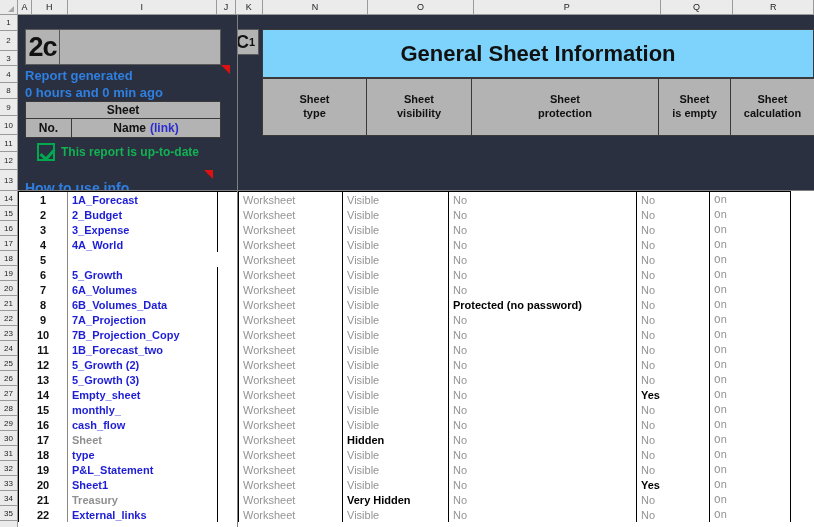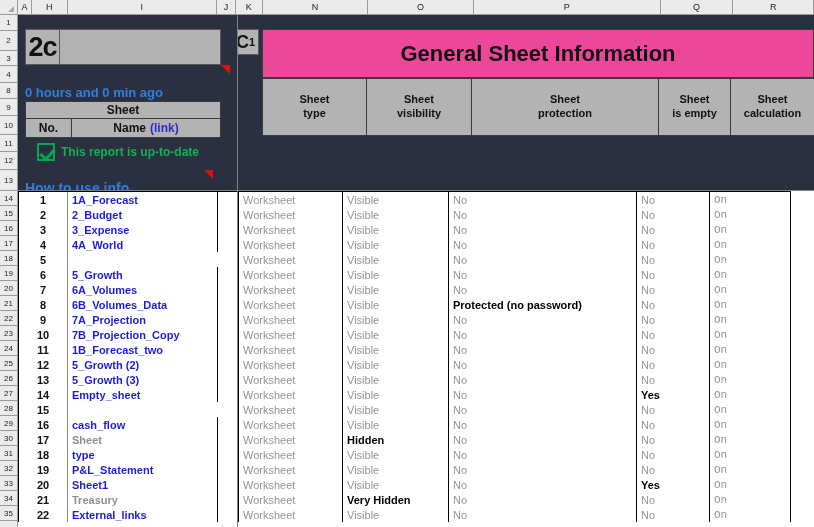--- a/index.html
+++ b/index.html
@@ -140,21 +140,21 @@
     background: #b3b3b3;
     border: 1px solid #5a5a5a;
     display: flex; align-items: center; justify-content: center;
     font-size: 18px; font-weight: bold; color: #111;
   }
   .c1cell sub { font-size: 11px; font-weight: bold; }
 
   
   .title-banner {
     position: absolute;
-    background: #ec4899;
+    background: #7dd3fc;
     border: 1px solid #3a3a3a;
     display: flex; align-items: center; justify-content: center;
     font-size: 22px; font-weight: bold; color: #111;
   }
   .hdr-cell {
     position: absolute;
     background: #b3b3b3;
     border: 1px solid #3a3a3a;
     display: flex; flex-direction: column;
     align-items: center; justify-content: center;
@@ -260,20 +260,21 @@
     <div class="rowhdr" style="top:491px; height:15px">35</div>
   </div>
 
   <div class="pane" id="pane-tl">
 
     <div class="logo-box" style="left:7px; top:14px; width:196px; height:36px;">
       <div class="logo-num">2c</div>
     </div>
     <div class="redtri" style="left:203px; top:50px;"></div>
 
+    <div class="blue-line" style="left:7px; top:52px; height:16px;">Report generated</div>
     <div class="blue-line" style="left:7px; top:69px; height:16px;">0 hours and 0 min ago</div>
 
     <div class="gray-hdr" style="left:7px; top:86px; width:196px; height:18px;">Sheet</div>
 
     <div class="gray-hdr" style="left:7px; top:103px; width:47px; height:20px;">No.</div>
     <div class="gray-hdr" style="left:53px; top:103px; width:150px; height:20px;">
       <span>Name</span>
       <span class="link">(link)</span>
     </div>
 
@@ -369,20 +370,21 @@
         <div class="lrow" style="top: 181px;">
           <div class="no">13</div>
           <div class="nm">5_Growth (3)</div>
         </div>
         <div class="lrow" style="top: 196px;">
           <div class="no">14</div>
           <div class="nm">Empty_sheet</div>
         </div>
         <div class="lrow" style="top: 211px;">
           <div class="no">15</div>
+          <div class="nm">monthly_</div>
         </div>
         <div class="lrow" style="top: 226px;">
           <div class="no">16</div>
           <div class="nm">cash_flow</div>
         </div>
         <div class="lrow" style="top: 241px;">
           <div class="no">17</div>
           <div class="nm hiddensheet">Sheet</div>
         </div>
         <div class="lrow" style="top: 256px;">

